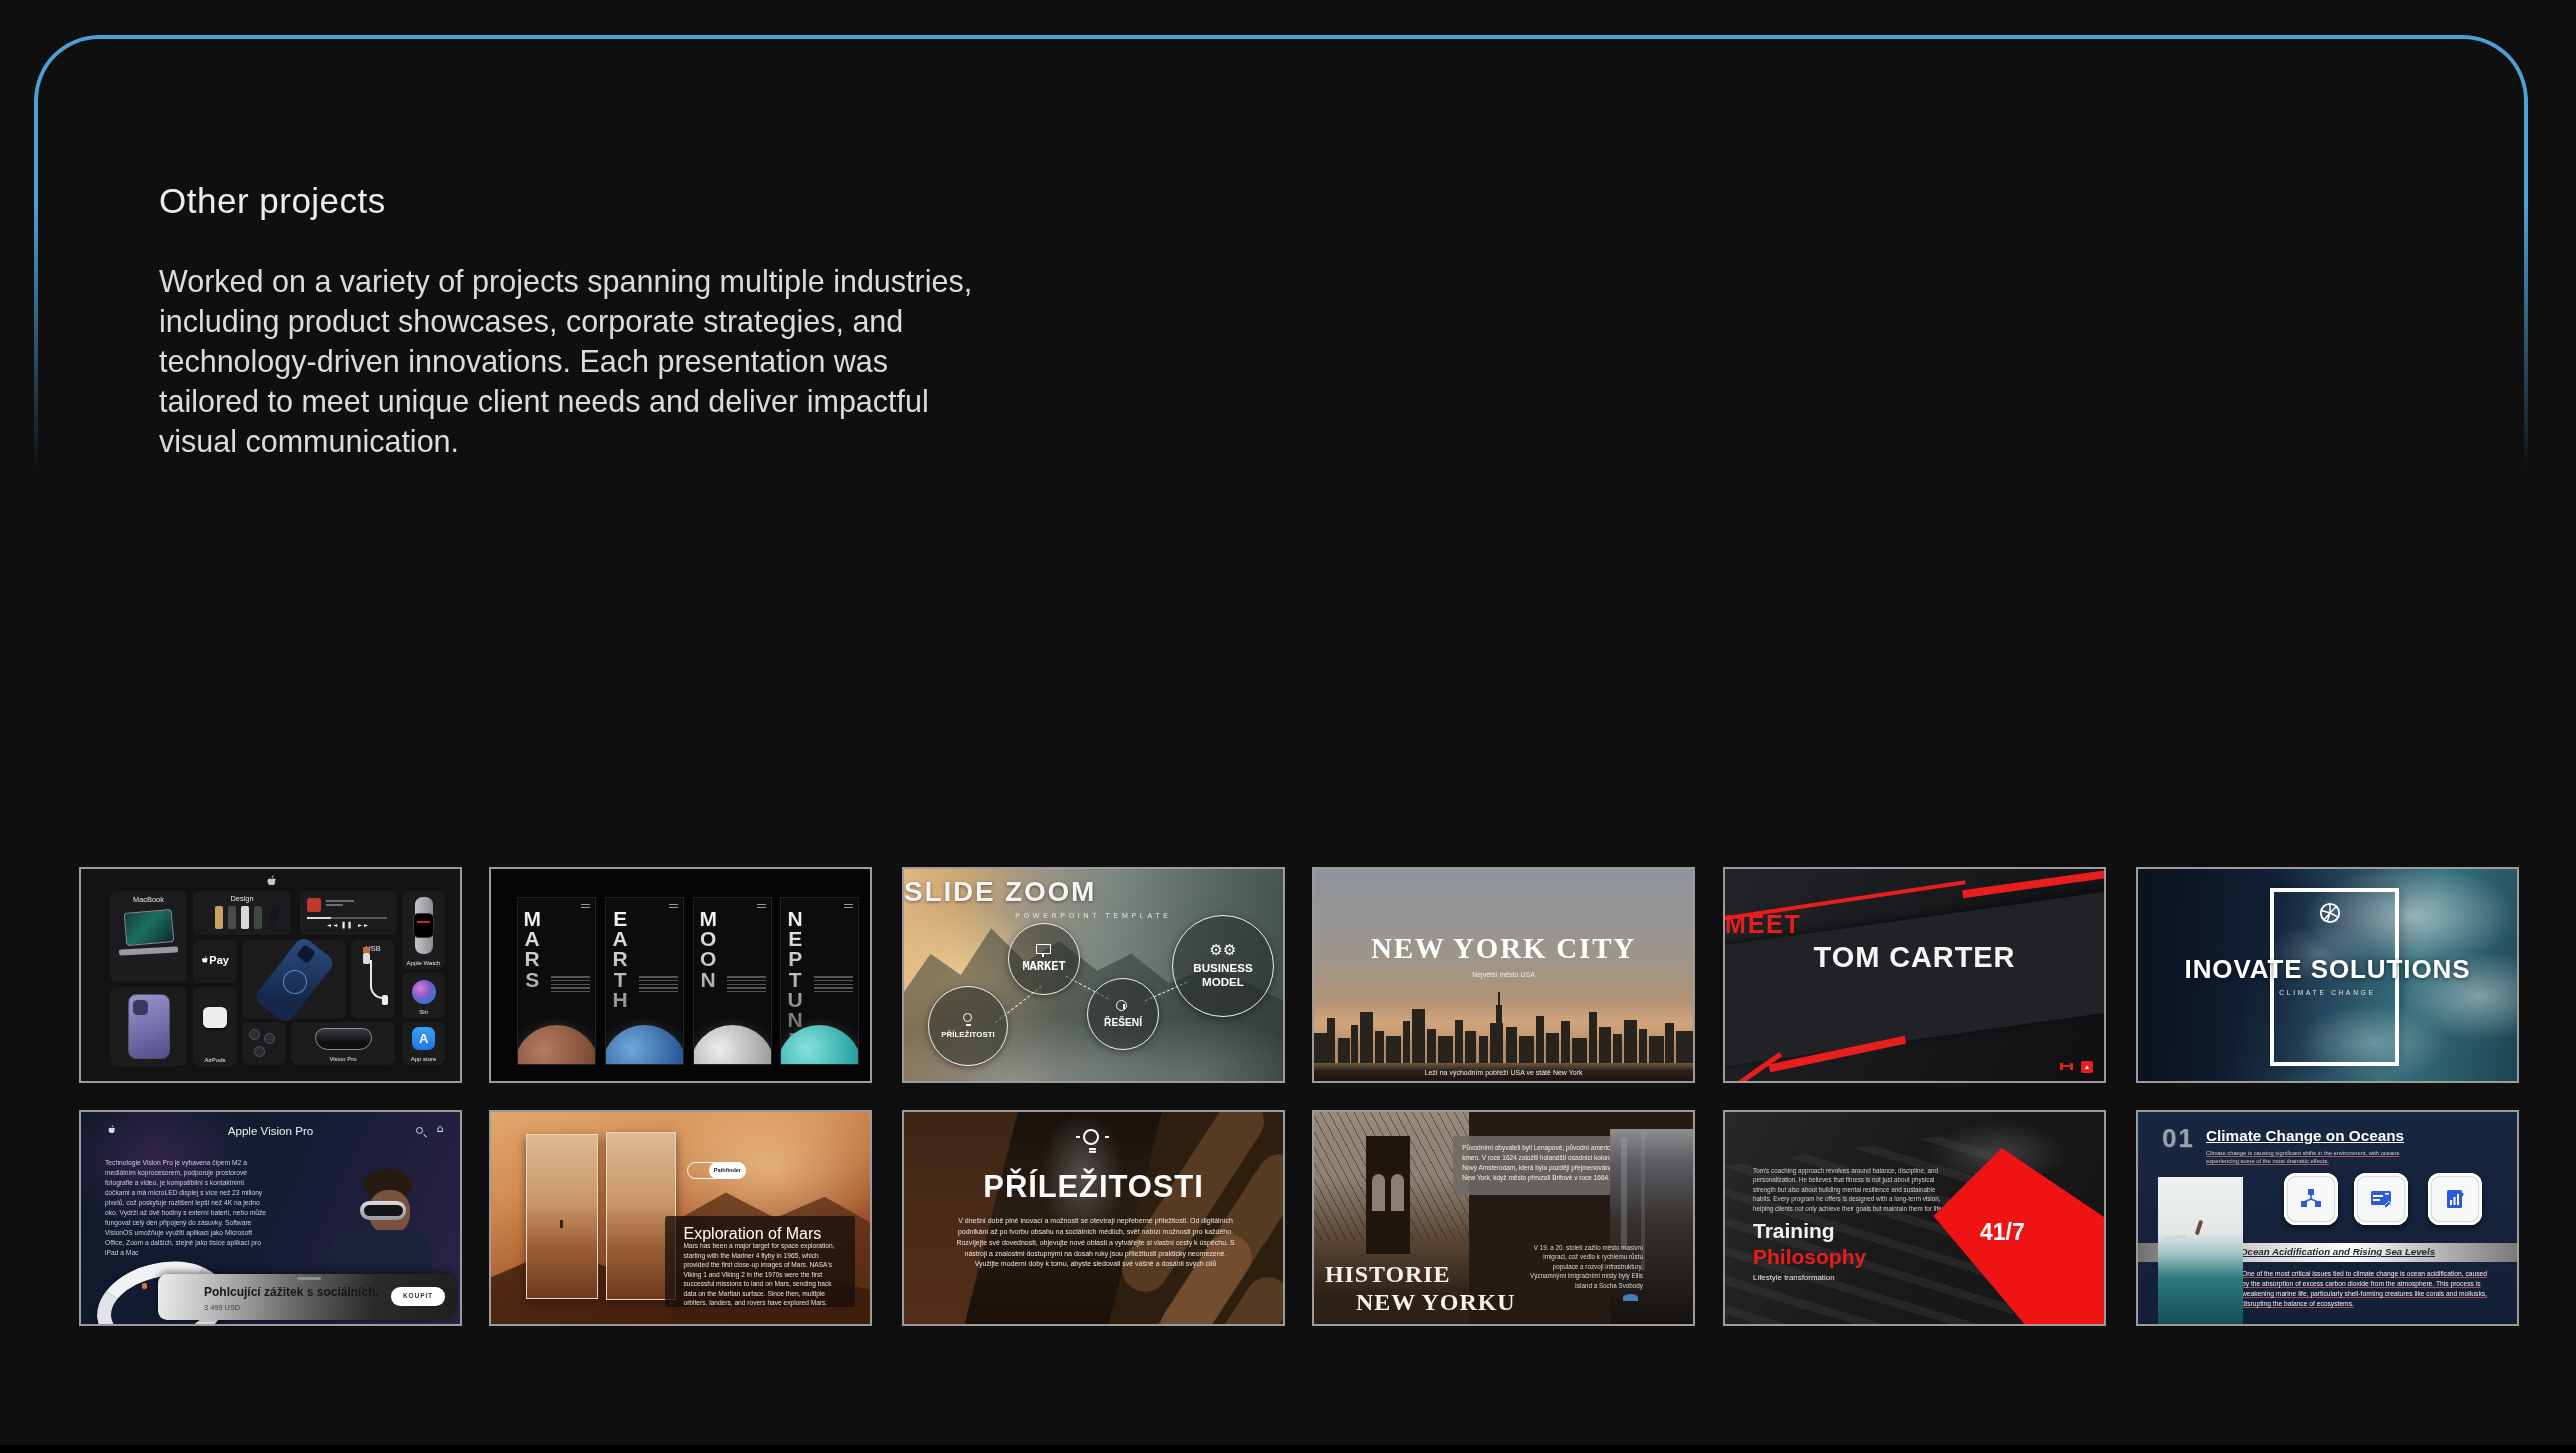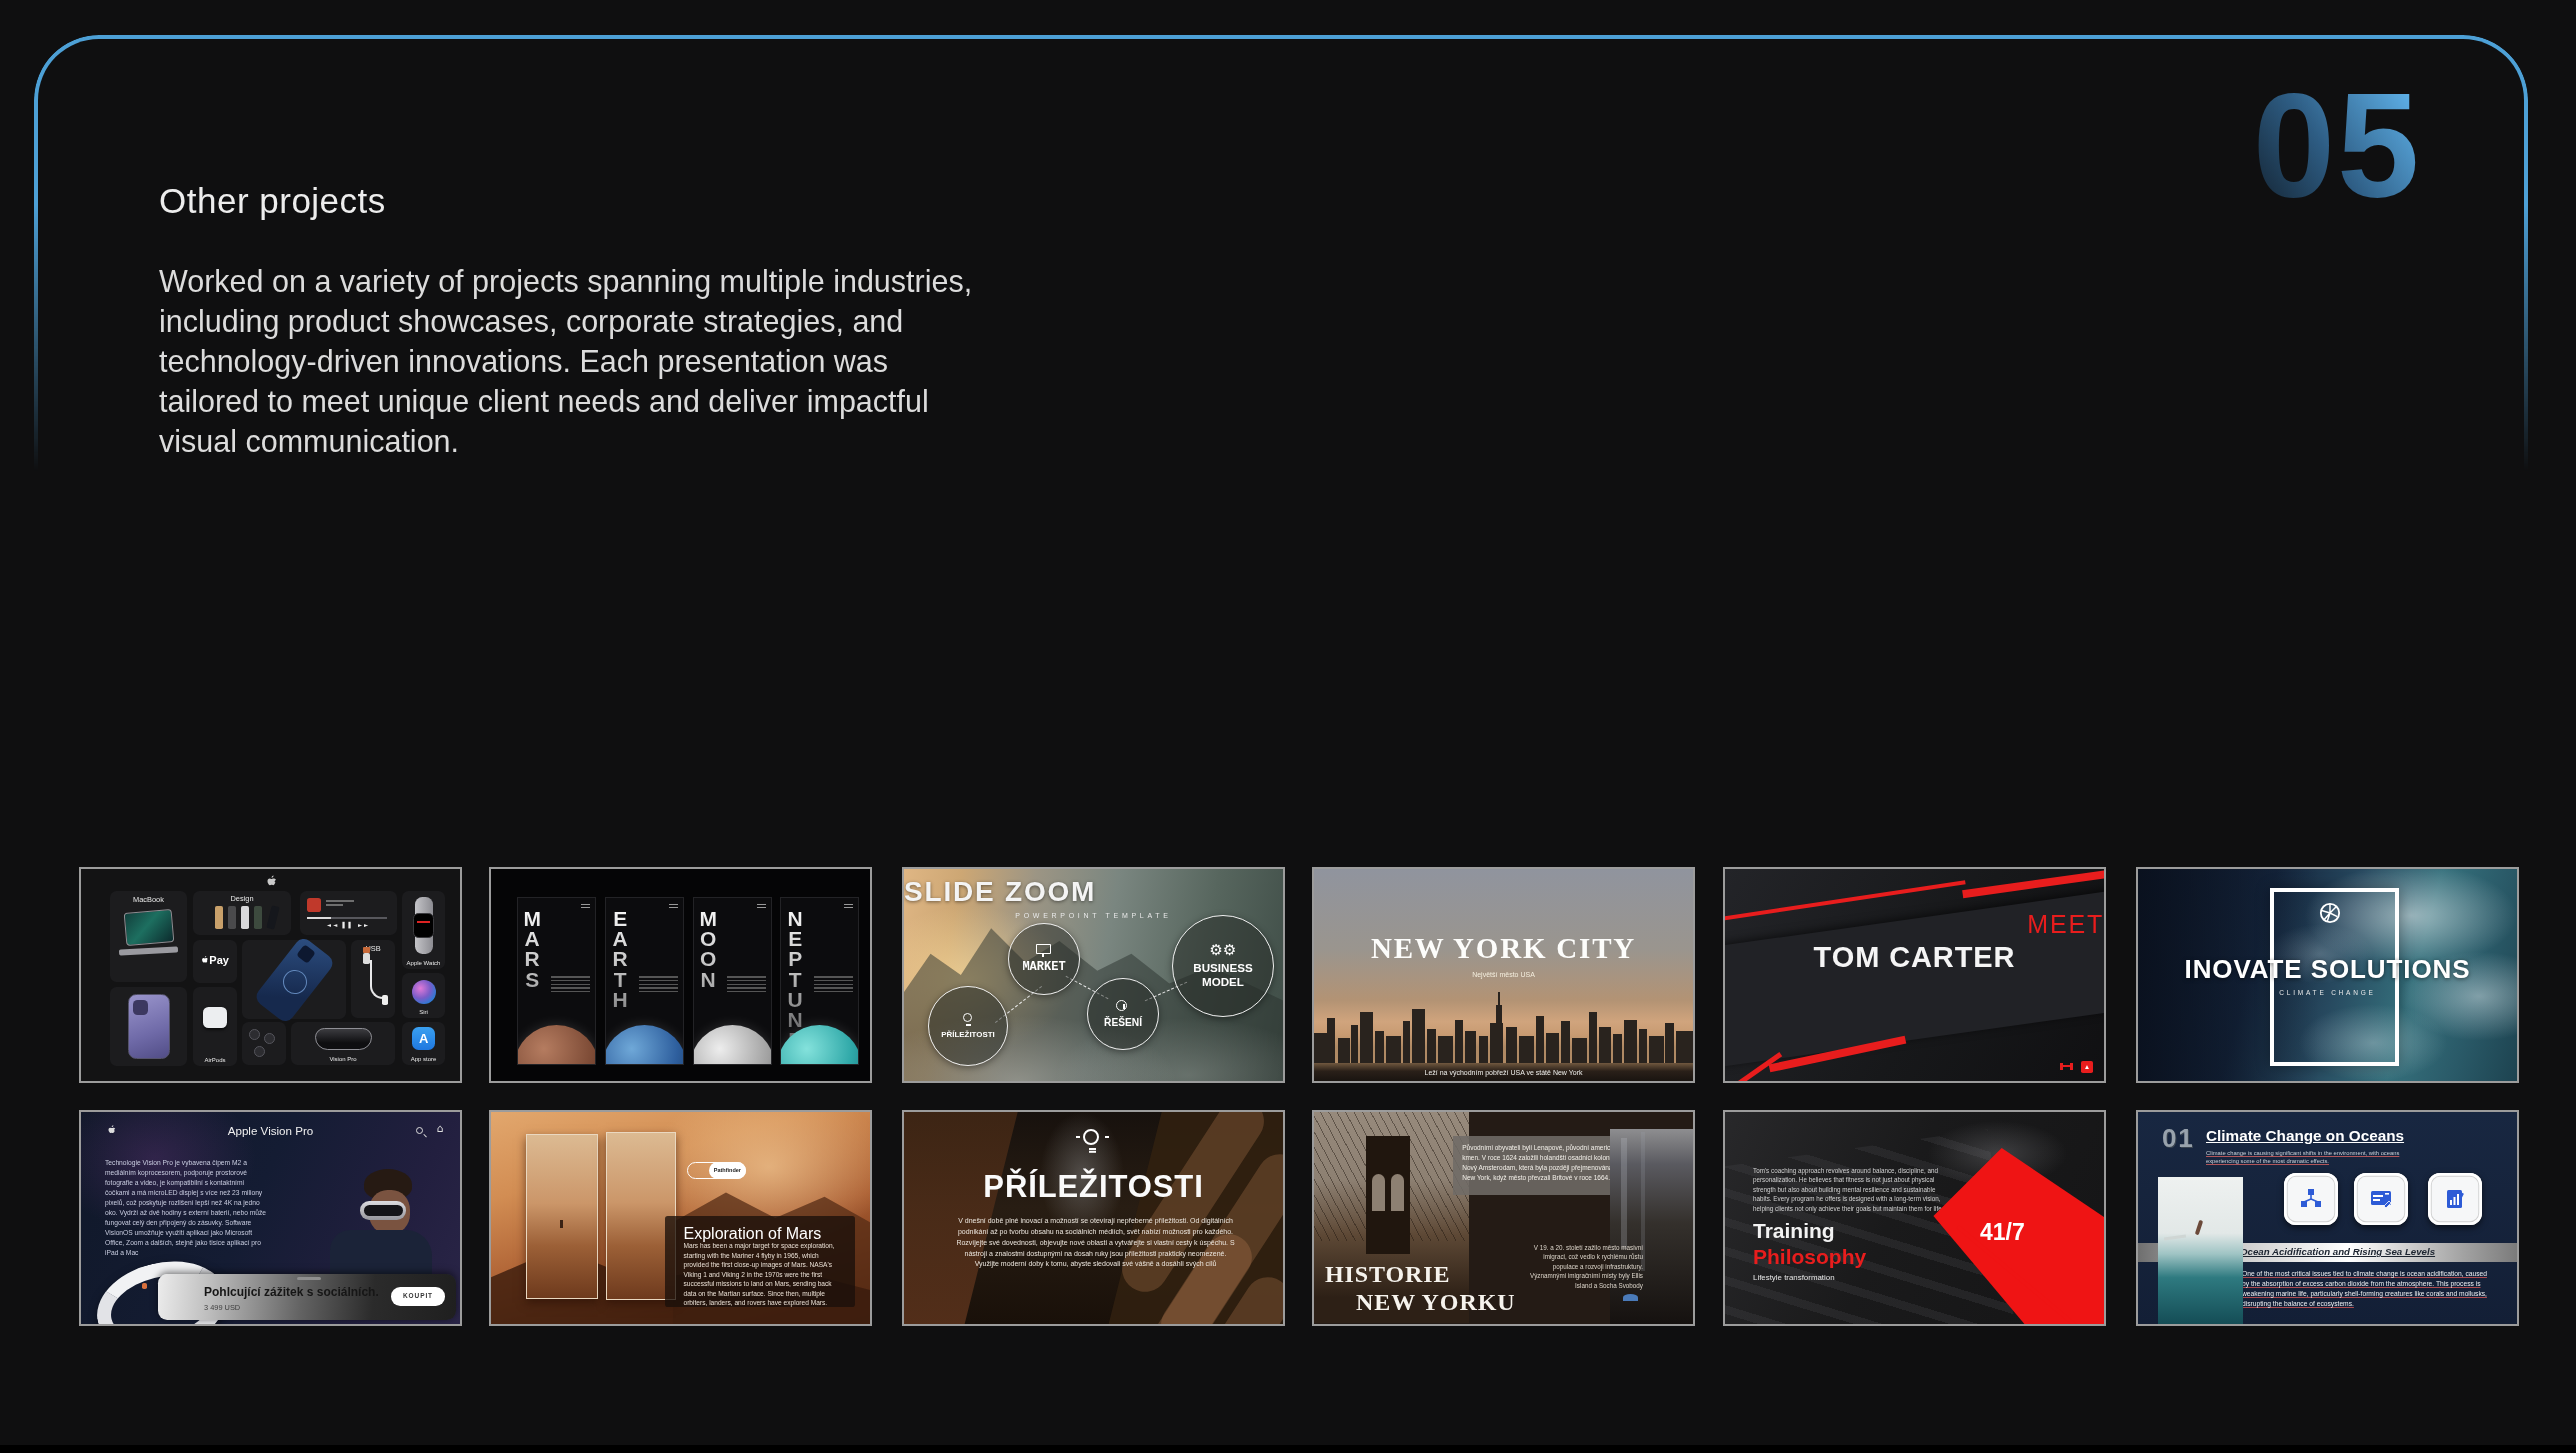--- a/index.html
+++ b/index.html
@@ -144,21 +144,21 @@
 
   
   .tt{background:linear-gradient(120deg,#232428,#17181a 55%,#101012);}
   .tt .band{left:-18.5px;top:48px;width:444px;height:120px;background:#212226;transform:rotate(-8deg);
     box-shadow:0 -1.8px 9.2px rgba(0,0,0,.6);}
   .tt .red{background:#e81d1d;}
   .tt .r1{left:237px;top:11px;width:148px;height:8.3px;transform:rotate(-8deg);}
   .tt .r2{left:-5.5px;top:48px;width:248px;height:3.7px;transform:rotate(-8.5deg);transform-origin:left center;}
   .tt .r3{left:43px;top:181px;width:139px;height:8.3px;transform:rotate(-12deg);}
   .tt .r4{left:-28px;top:209px;width:92px;height:4.6px;transform:rotate(-35deg);}
-  .tt .meet{left:0;top:41px;width:100%;text-align:right;font-size:25px;font-weight:400;color:#e81d1d;letter-spacing:1.8px;}
+  .tt .meet{left:0;top:41px;width:100%;text-align:left;font-size:25px;font-weight:700;color:#e81d1d;letter-spacing:1.8px;}
   .tt .name{left:0;top:72px;width:100%;text-align:center;font-size:29px;font-weight:700;color:#f5f5f5;letter-spacing:0.9px;}
   .tt .ic1{right:31px;bottom:9.2px;width:13px;height:11px;}
   .tt .ic1 em{position:absolute;left:0;top:1.8px;width:2.8px;height:7.4px;background:#e81d1d;}
   .tt .ic1 i{position:absolute;left:2.8px;top:4.6px;width:7.4px;height:1.8px;background:#e81d1d;}
   .tt .ic1 b{position:absolute;right:0;top:1.8px;width:2.8px;height:7.4px;background:#e81d1d;}
   .tt .ic2{right:11px;bottom:8.3px;width:12px;height:12px;background:#e81d1d;border-radius:1.8px;
     color:#fff;font-size:6.5px;text-align:center;line-height:12px;font-weight:700;}
 
   
   .ti{background:linear-gradient(105deg,#121d30 0%,#15263e 32%,#27495f 52%,#35707c 70%,#2a5a68 85%,#1d4350 100%);}
@@ -294,21 +294,20 @@
   .tc .bt{left:102px;top:134px;z-index:2;font-size:9.7px;font-weight:700;font-style:italic;
     color:#1c2430;text-decoration:underline;}
   .tc .cp{left:104px;top:157px;width:251px;font-size:6.7px;line-height:1.5;color:#f0f2f5;
     text-decoration:underline;text-decoration-color:rgba(210,85,85,.8);text-underline-offset:0.9px;}
 </style>
 </head>
 <body>
 
 <div class="stage">
   <div class="frame"></div>
-  <div class="page-number">05</div>
   <h1 class="page-title">Other projects</h1>
   <p class="page-desc">Worked on a variety of projects spanning multiple industries, including product showcases, corporate strategies, and technology-driven innovations. Each presentation was tailored to meet unique client needs and deliver impactful visual communication.</p>
 
   <div class="t ta" style="left:79px;top:867px;">
     <svg class="alogo" viewBox="0 0 16 20">
         <path fill="#c9c9c9" d="M11.5 10.8c0-2 1.6-3 1.7-3.1-.9-1.4-2.4-1.6-2.9-1.6-1.2-.1-2.4.7-3 .7-.6 0-1.6-.7-2.6-.7C3.3 6.2 2 7.3 2 9.5c0 1.3.5 2.7 1.1 3.6.5.9 1.2 1.9 2.1 1.8.8 0 1.2-.5 2.2-.5s1.3.5 2.2.5c.9 0 1.5-.9 2-1.8.6-1 .9-1.9.9-2zM9.4 4.1c.5-.6.8-1.4.7-2.1-.7 0-1.5.5-2 1-.4.5-.8 1.3-.7 2 .7.1 1.5-.4 2-1z"></path>
       </svg>
     <div class="card c-mb">
       <span class="lbl" style="top:3.7px;">MacBook</span>
       <span class="scr"></span>

